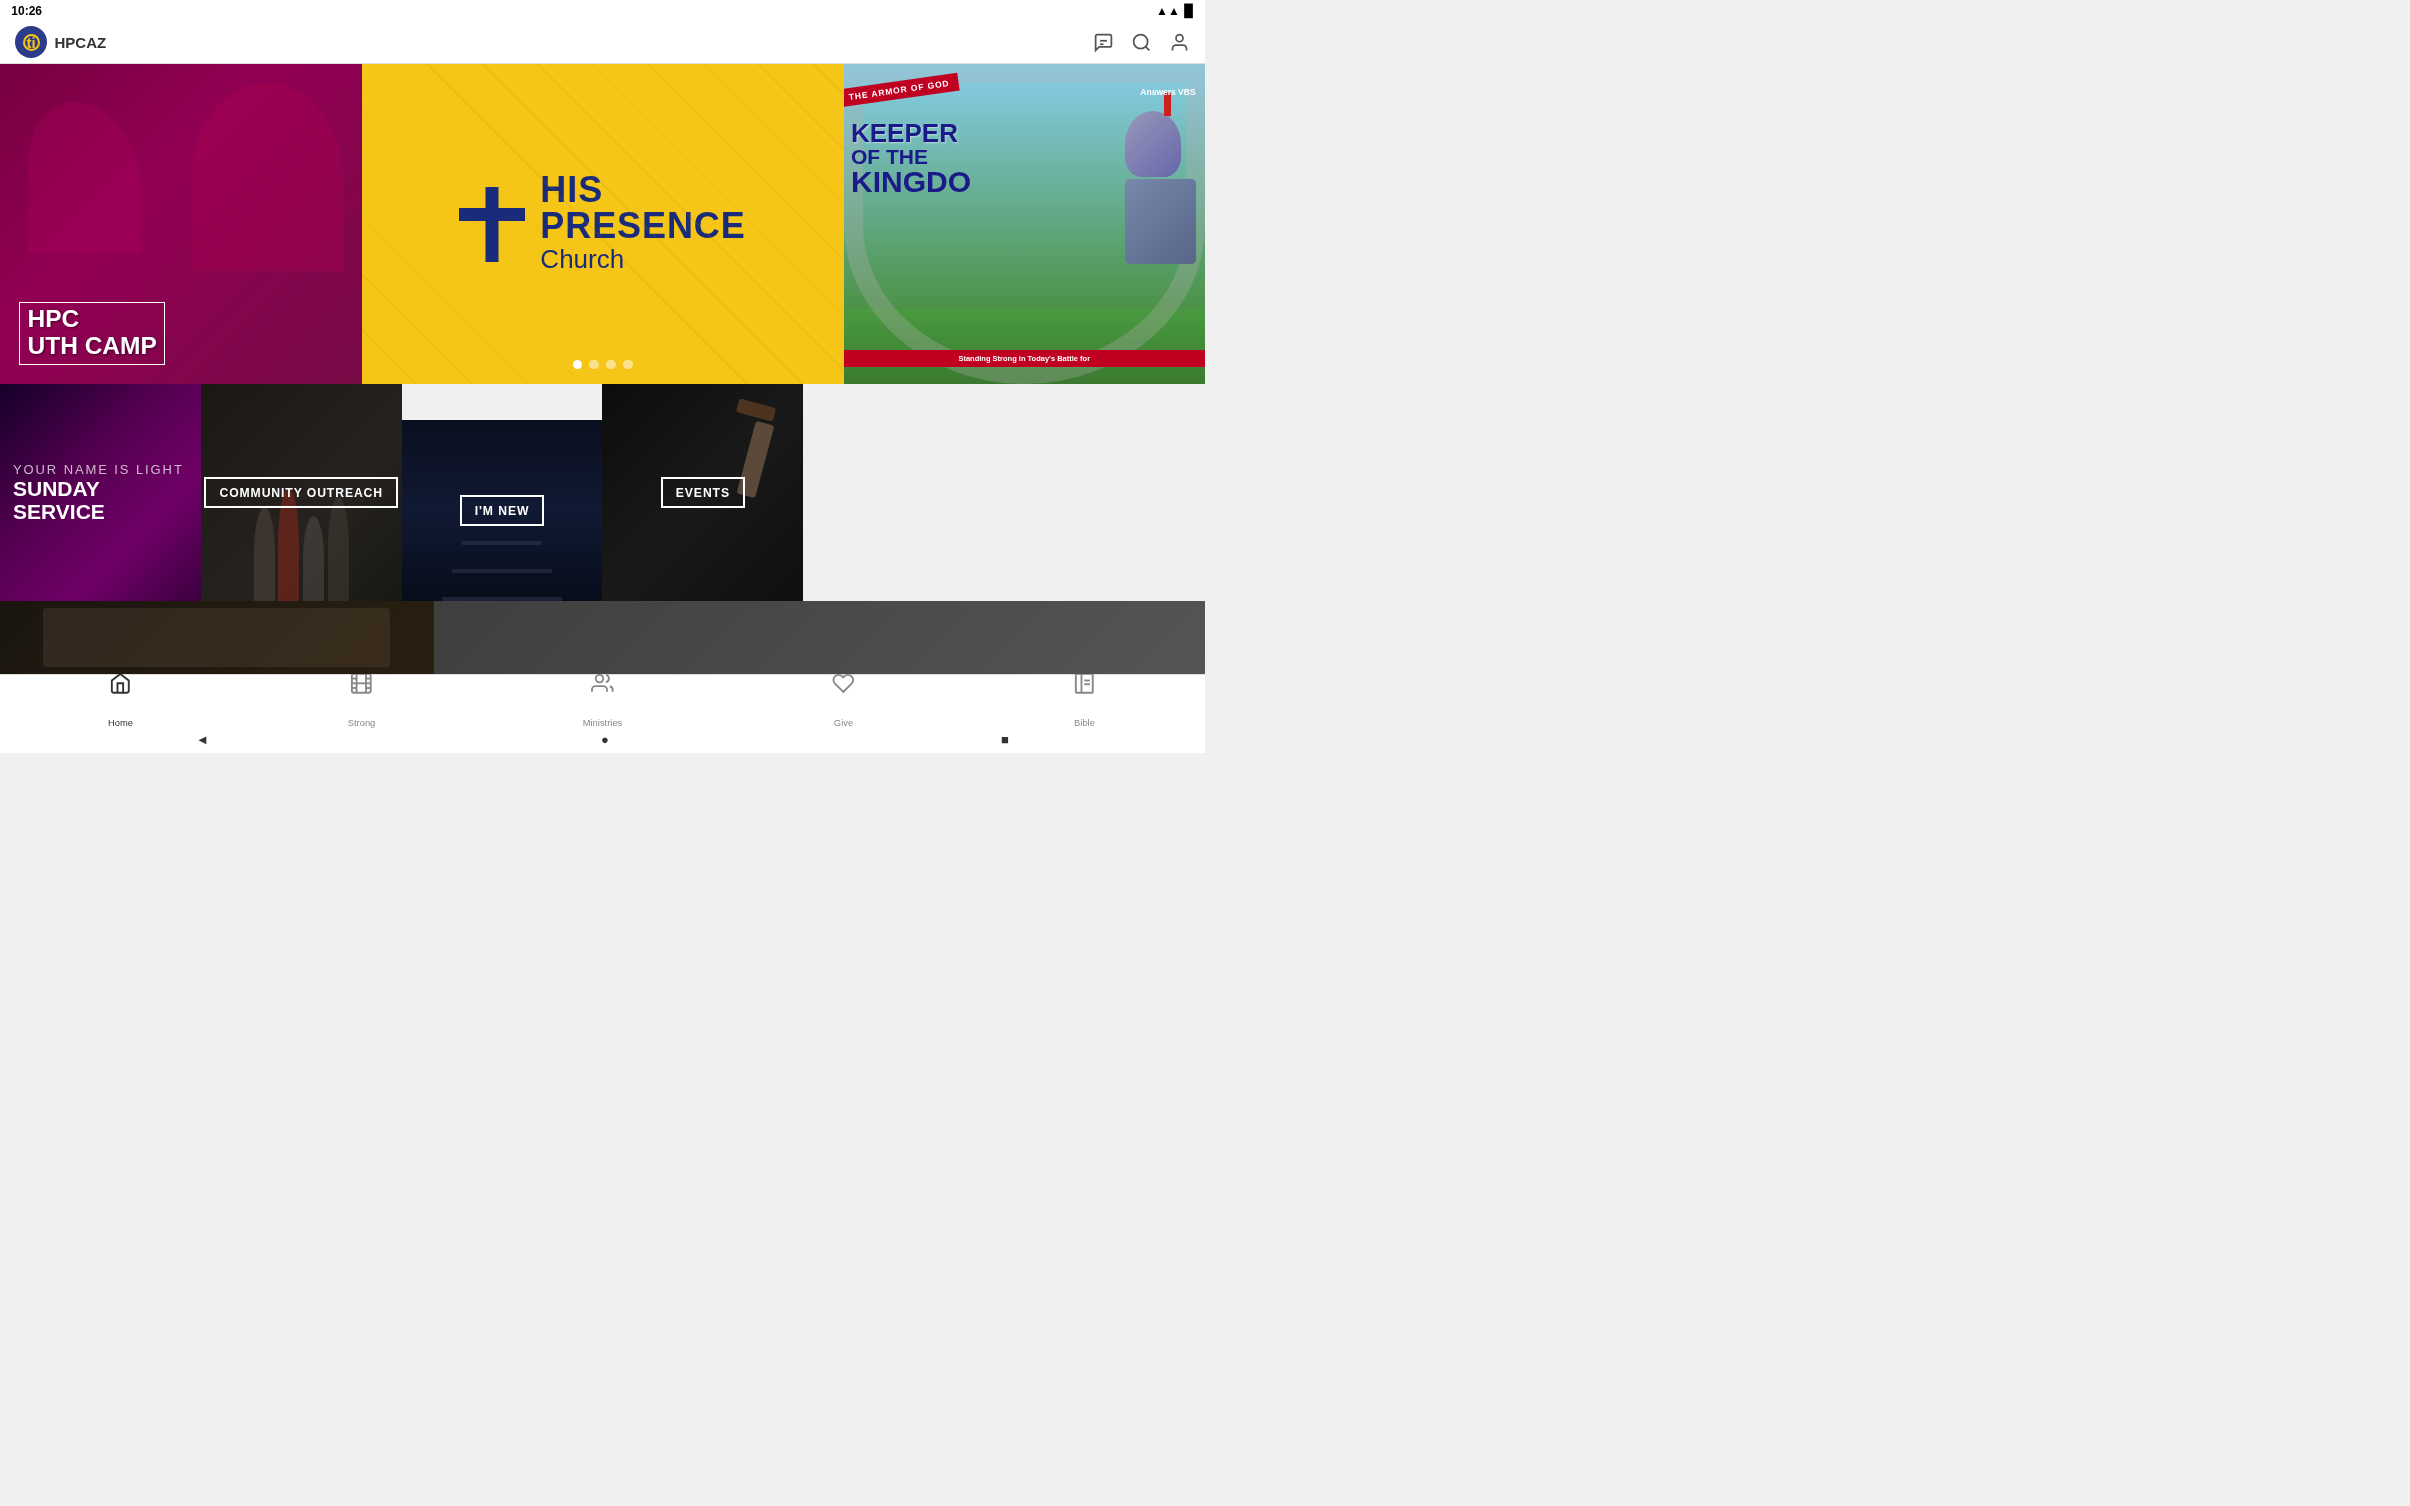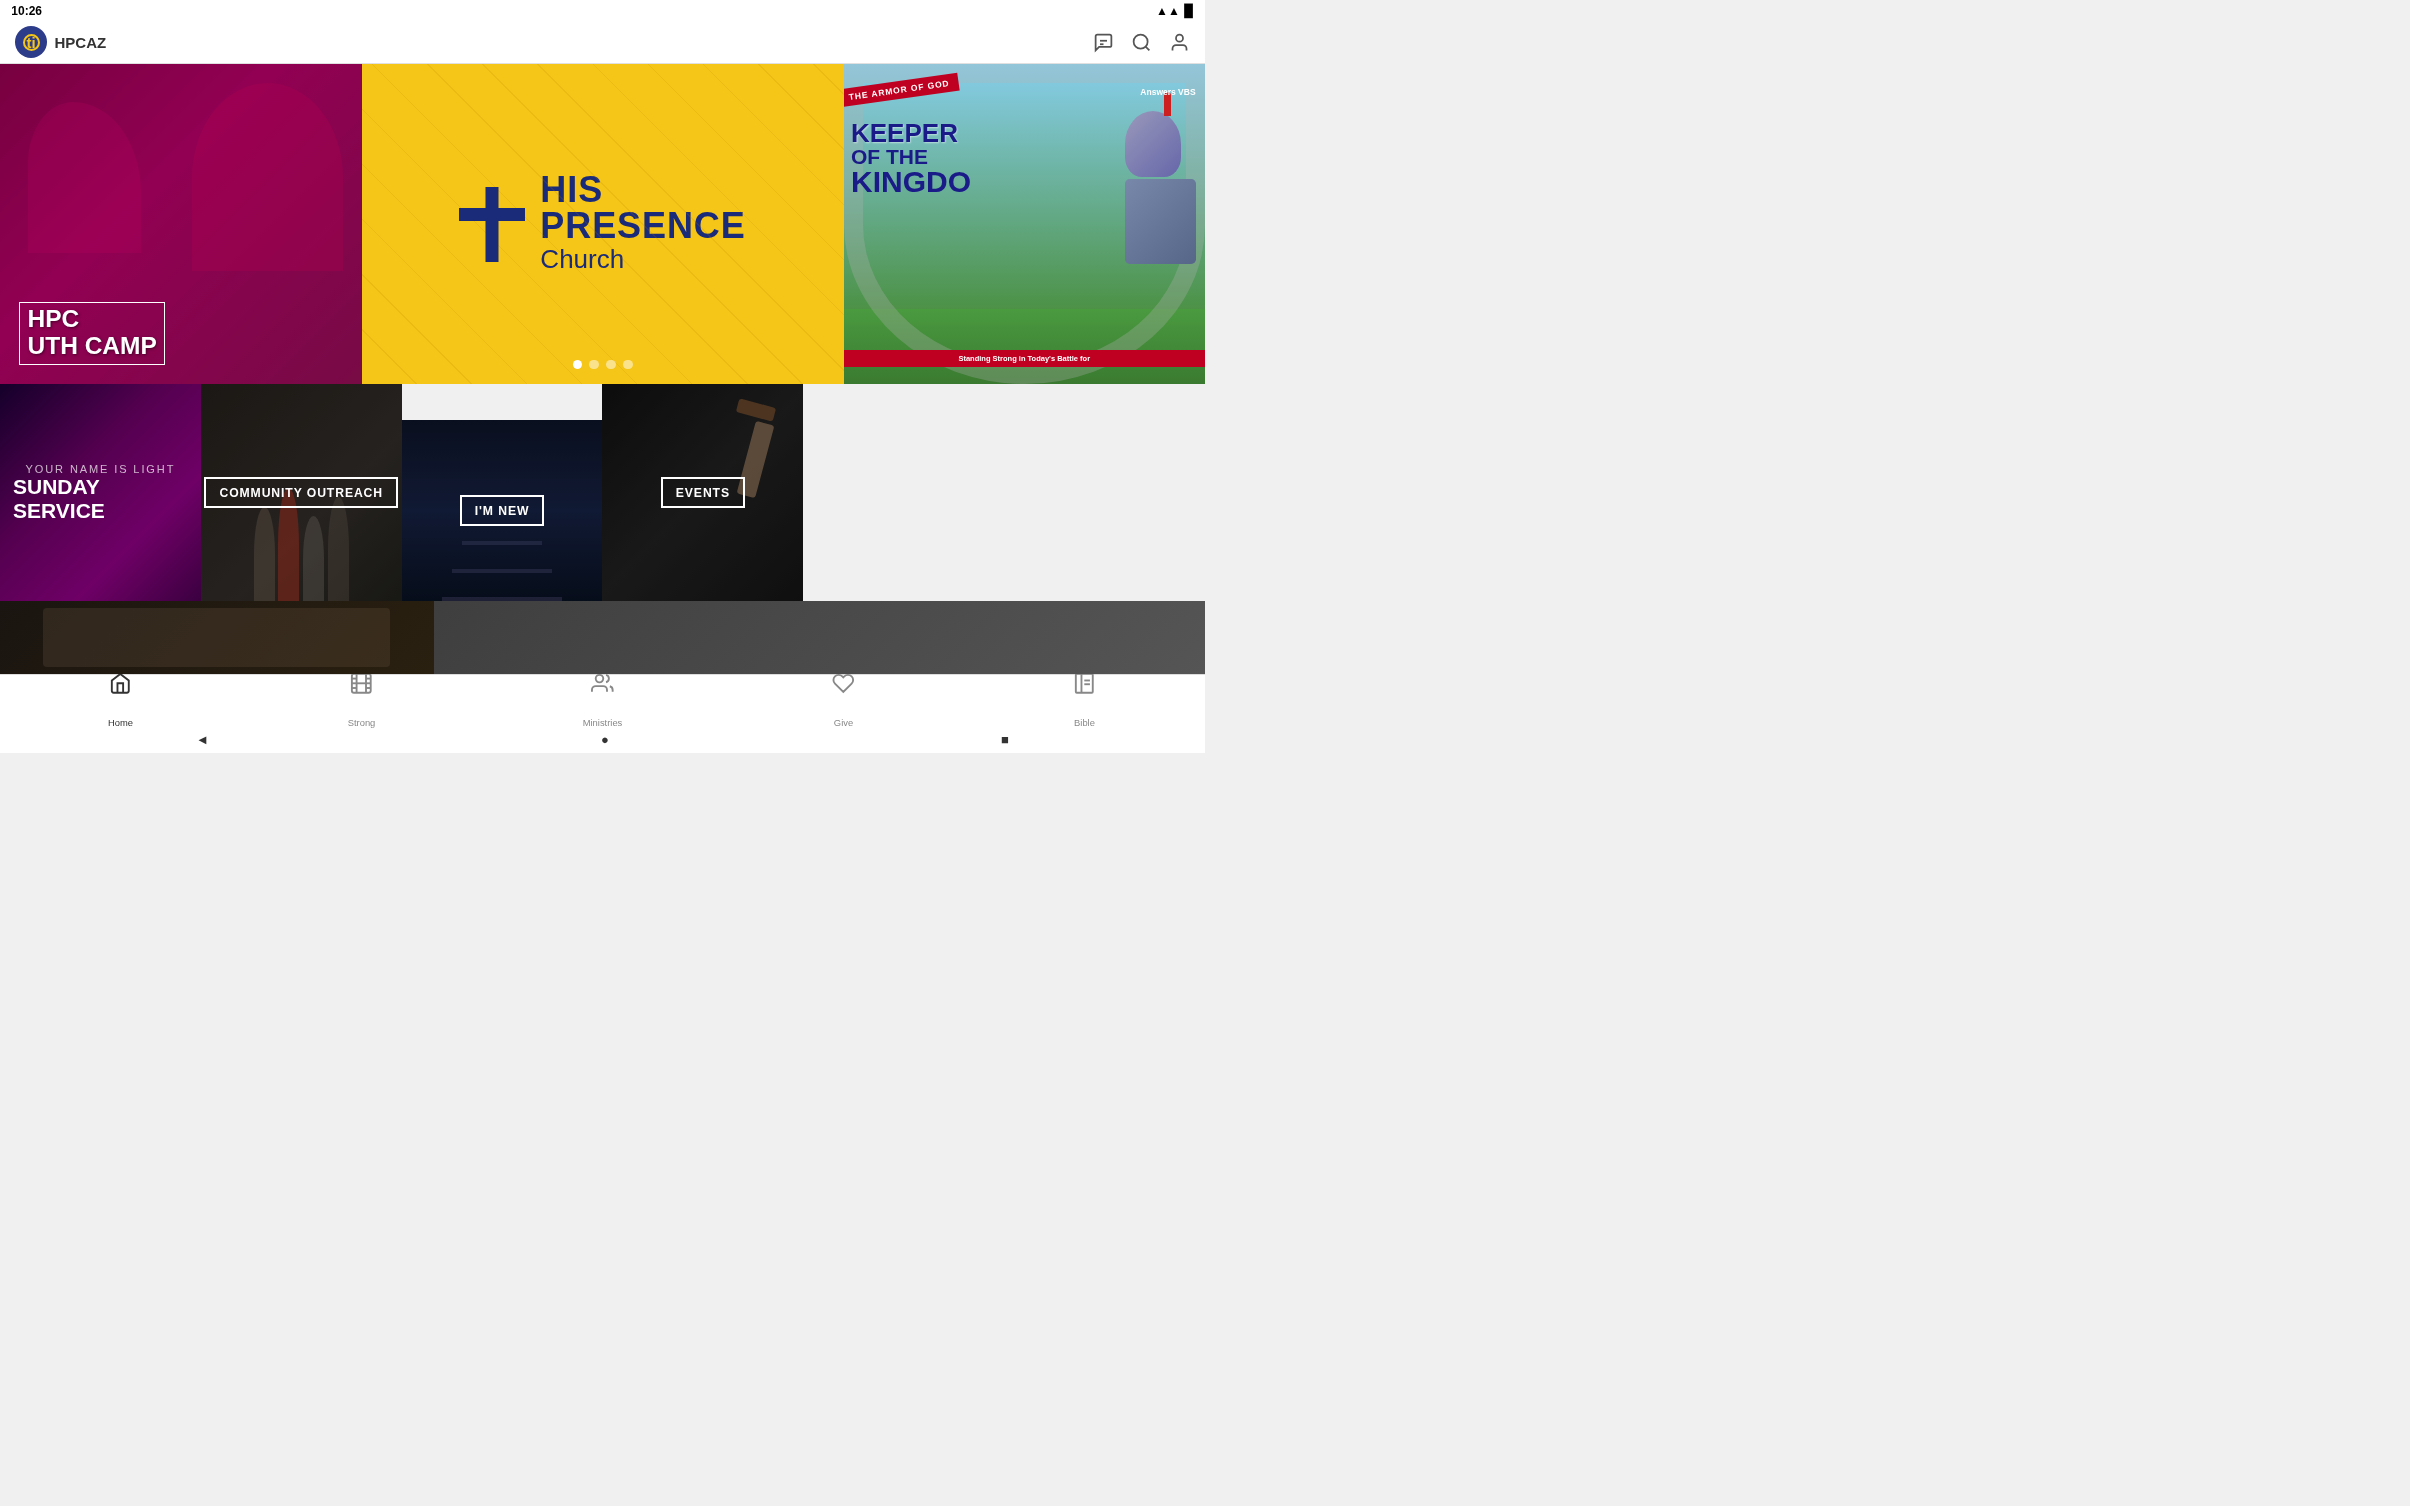--- a/index.html
+++ b/index.html
@@ -273,25 +273,24 @@
       background: linear-gradient(135deg, #2c0055, #8b0070, #6600aa);
     }
     .sunday-cell-content {
       position: relative;
       z-index: 2;
       color: #fff;
       padding: 13px;
       width: 100%;
     }
     .sunday-small {
-      font-size: 11px;
+      font-size: 13px;
       letter-spacing: 1.9px;
       color: rgba(255,255,255,0.7);
       text-transform: uppercase;
-      text-align: center;
     }
     .sunday-title {
       font-size: 21px;
       font-weight: 900;
       line-height: 1.1;
       text-transform: uppercase;
     }
 
     
     #bottom-section {

